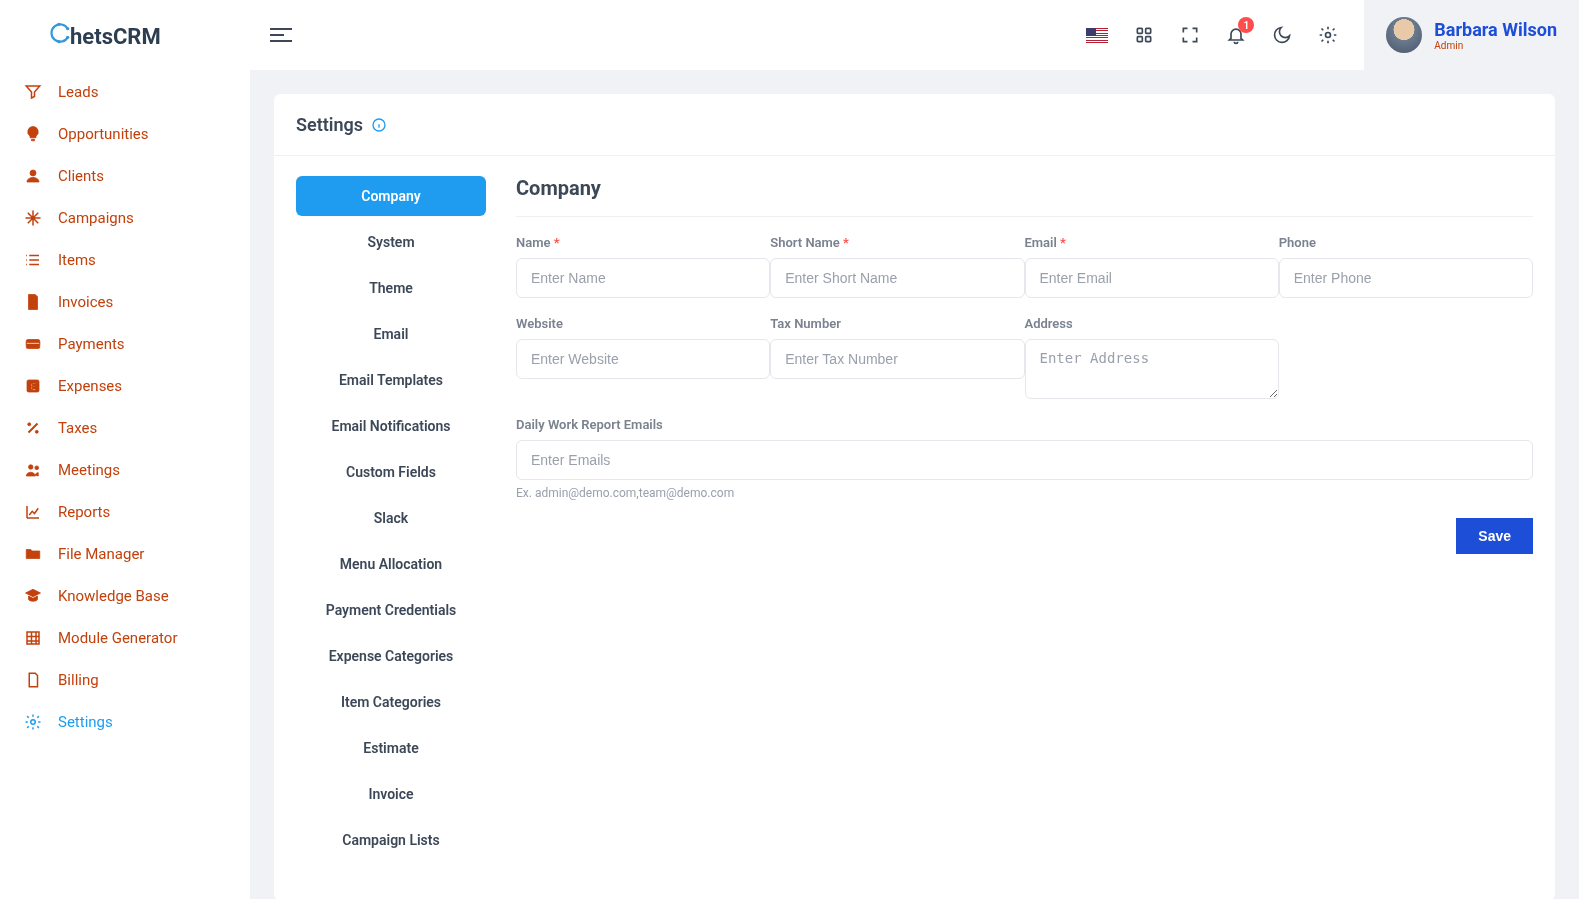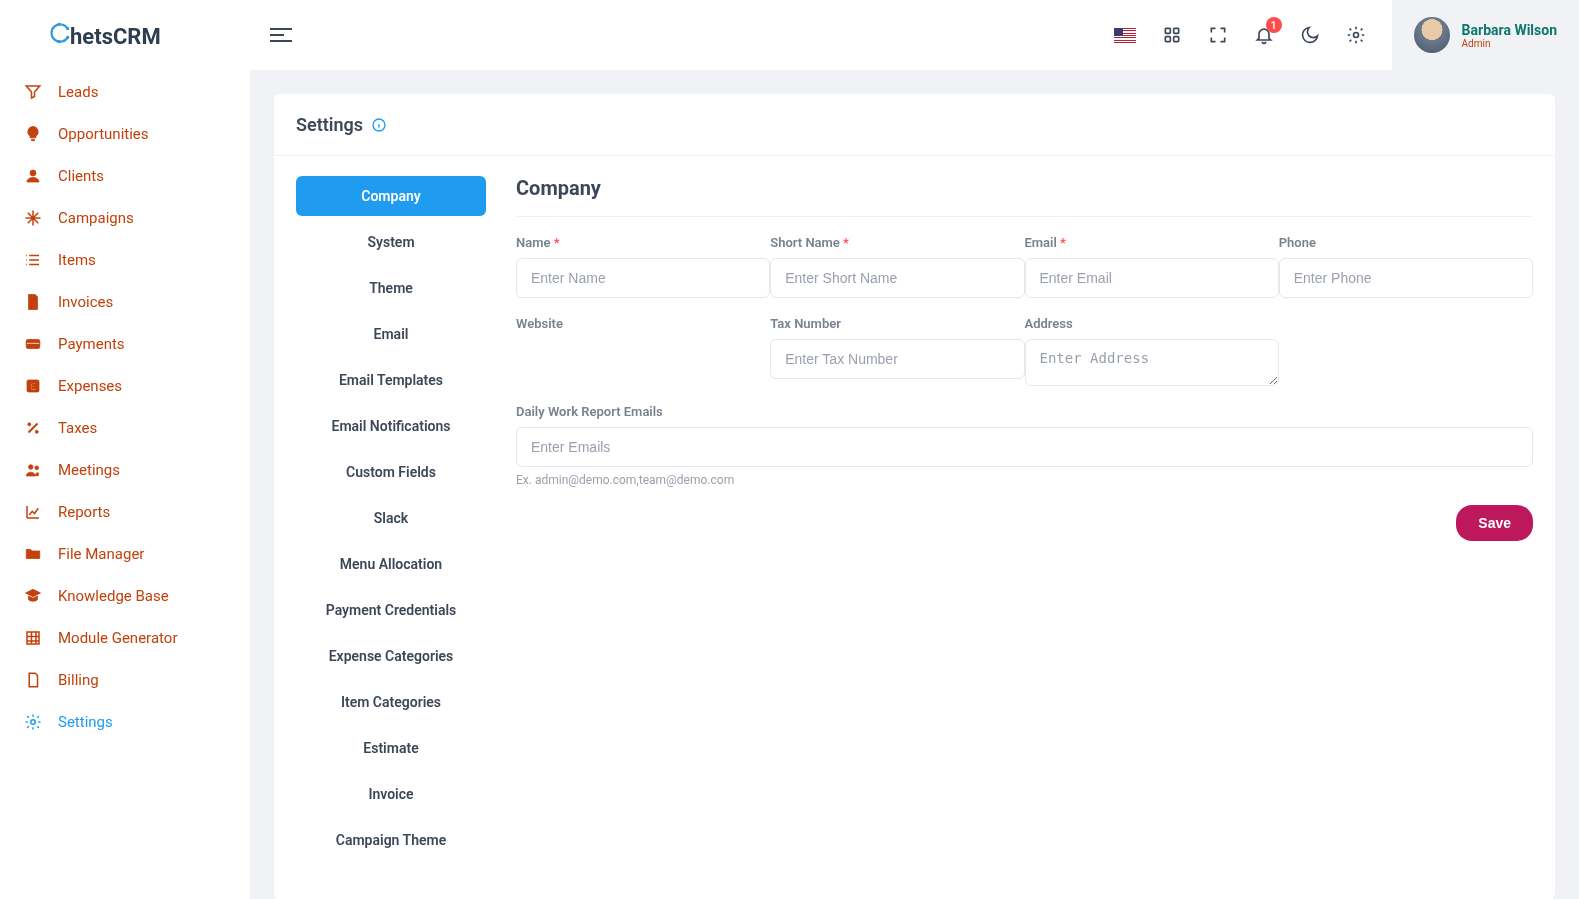--- a/index.html
+++ b/index.html
@@ -24,21 +24,21 @@
 .hamburger div:nth-child(3){ width: 22px; }
 .top-right { display: flex; align-items: center; gap: 26px; }
 .top-icon { width: 20px; height: 20px; display:inline-flex; align-items:center; justify-content:center; cursor:pointer; position:relative; }
 .top-icon svg { width:20px; height:20px; stroke:#3c4858; fill:none; stroke-width:2; }
 .badge { position:absolute; top:-8px; right:-8px; background:#ff4d4d; color:#fff; font-size:10px; width:16px; height:16px; border-radius:50%; display:flex; align-items:center; justify-content:center; font-weight:600;}
 .flag { width:22px; height:15px; display:inline-block; background: linear-gradient(to bottom, #b22234 7.7%, #fff 7.7%, #fff 15.4%, #b22234 15.4%, #b22234 23%, #fff 23%, #fff 30.8%, #b22234 30.8%, #b22234 38.5%, #fff 38.5%, #fff 46.2%, #b22234 46.2%, #b22234 53.8%, #fff 53.8%, #fff 61.5%, #b22234 61.5%, #b22234 69.2%, #fff 69.2%, #fff 76.9%, #b22234 76.9%, #b22234 84.6%, #fff 84.6%, #fff 92.3%, #b22234 92.3%); position:relative; cursor:pointer;}
 .flag::before { content:''; position:absolute; top:0; left:0; width:45%; height:54%; background:#3c3b6e; }
 .user-box { display:flex; align-items:center; gap:12px; background:#f0f2f5; padding:14px 22px; height:70px; cursor:pointer; }
 .avatar { width:36px; height:36px; border-radius:50%; background: radial-gradient(circle at 50% 35%, #e8c9a8 0%, #e8c9a8 35%, #6b7a8f 36%, #4a5568 100%); }
 .user-info { display:flex; flex-direction:column; }
-.user-name { font-weight:700; color:#0f766e; font-size:14px; }
+.user-name { font-weight:700; color:#1d4ed8; font-size:18px; }
 .user-role { font-size:10px; color:#c2410c; }
 
 .content { padding: 24px; }
 .card { background:#fff; border-radius:6px; }
 .card-header { display:flex; align-items:center; padding: 20px 22px; border-bottom:1px solid #eef0f3; font-size:18px; font-weight:600; color:#3c4858;}
 .card-header .info-icon { margin-left:8px; display:inline-flex; width:16px; height:16px; align-items:center; justify-content:center; color:#1f9cf0; }
 .card-header .info-icon svg { width:16px; height:16px; stroke:#1f9cf0; fill:none; stroke-width:2;}
 .card-body { display:flex; padding: 20px 22px 40px 22px; gap: 30px; }
 
 .settings-tabs { width: 190px; display:flex; flex-direction:column; gap:6px; }
@@ -47,24 +47,24 @@
 
 .form-area { flex:1; }
 .form-title { font-size:20px; font-weight:700; color:#3c4858; padding-bottom:16px; border-bottom:1px solid #eef0f3; margin-bottom:18px;}
 .form-row { display:flex; margin-bottom:18px; flex-wrap:wrap;}
 .form-group { flex:1; min-width:200px; display:flex; flex-direction:column; }
 .form-group.full { flex-basis:100%; }
 .form-label { font-size:13px; font-weight:600; color:#7a8290; margin-bottom:8px; }
 .req { color:#ff4d4d; }
 .form-input { height:40px; border:1px solid #e4e7eb; border-radius:6px; padding:0 14px; font-size:14px; color:#3c4858; outline:none; }
 .form-input::placeholder { color:#9aa0ac; }
-textarea.form-input { height:47px; padding:10px 14px; resize:both; }
+textarea.form-input { height:60px; padding:10px 14px; resize:both; }
 .help-text { font-size:12px; color:#9aa0ac; margin-top:6px; }
 .save-row { display:flex; justify-content:flex-end; }
-.btn-save { background:#be185d; color:#fff; border:none; padding:10px 22px; border-radius:16px; font-size:14px; font-weight:600; cursor:pointer; }
+.btn-save { background:#1d4ed8; color:#fff; border:none; padding:10px 22px; border-radius:0; font-size:14px; font-weight:600; cursor:pointer; }
 </style>
 </head>
 <body>
 
 <div class="layout">
   <aside class="sidebar">
     <div class="logo">
       <span class="c">
         <svg viewBox="0 0 24 24" width="26" height="26">
             <path fill="none" stroke="#3498db" stroke-width="2" d="M20 8a8 8 0 1 0 0 8"></path>
@@ -286,21 +286,21 @@
             <div class="settings-tab"><span>Email Templates</span></div>
             <div class="settings-tab"><span>Email Notifications</span></div>
             <div class="settings-tab"><span>Custom Fields</span></div>
             <div class="settings-tab"><span>Slack</span></div>
             <div class="settings-tab"><span>Menu Allocation</span></div>
             <div class="settings-tab"><span>Payment Credentials</span></div>
             <div class="settings-tab"><span>Expense Categories</span></div>
             <div class="settings-tab"><span>Item Categories</span></div>
             <div class="settings-tab"><span>Estimate</span></div>
             <div class="settings-tab"><span>Invoice</span></div>
-            <div class="settings-tab"><span>Campaign Theme</span></div>
+            <div class="settings-tab"><span>Campaign Lists</span></div>
           </div>
 
           <div class="form-area">
             <div class="form-title">Company</div>
 
             <div class="form-row">
               <div class="form-group">
                 <label class="form-label"><span>Name</span> <span class="req">*</span></label>
                 <input class="form-input" placeholder="Enter Name" style="">
               </div>
@@ -314,20 +314,21 @@
               </div>
               <div class="form-group">
                 <label class="form-label">Phone</label>
                 <input class="form-input" placeholder="Enter Phone" style="">
               </div>
             </div>
 
             <div class="form-row">
               <div class="form-group">
                 <label class="form-label">Website</label>
+                <input class="form-input" placeholder="Enter Website" style="">
               </div>
               <div class="form-group">
                 <label class="form-label">Tax Number</label>
                 <input class="form-input" placeholder="Enter Tax Number" style="">
               </div>
               <div class="form-group">
                 <label class="form-label">Address</label>
                 <textarea class="form-input" placeholder="Enter Address" style=""></textarea>
               </div>
               <div class="form-group" style="visibility:hidden;"></div>

